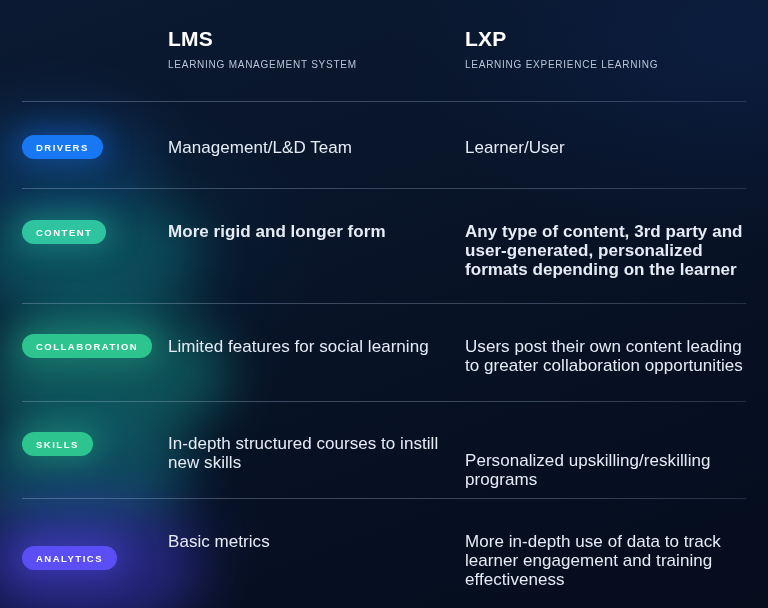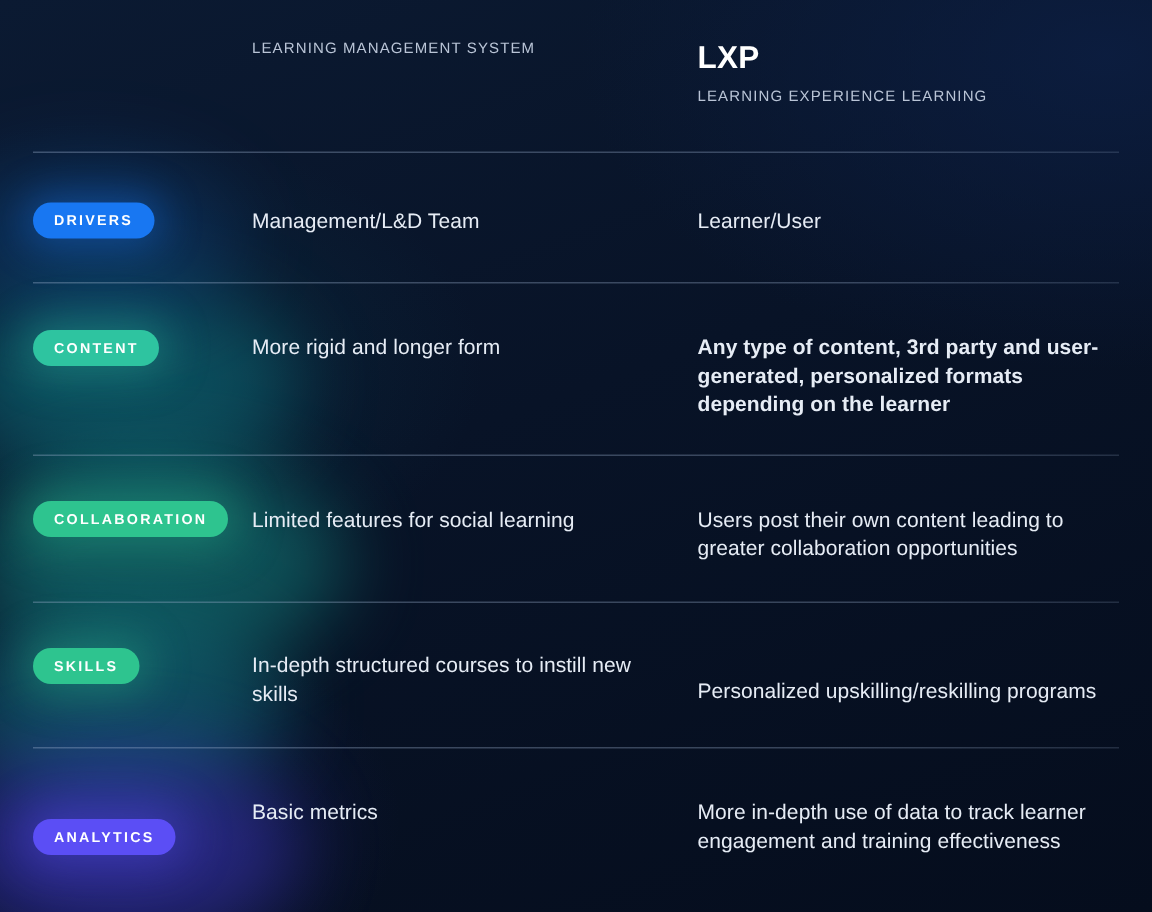--- a/index.html
+++ b/index.html
@@ -86,21 +86,21 @@
     font-size: 9.5px;
     font-weight: bold;
     letter-spacing: 1.5px;
     white-space: nowrap;
     box-sizing: border-box;
   }
 
   .cell {
     position: absolute;
     color: #e6ecf5;
-    font-size: 14px;
+    font-size: 17px;
     line-height: 19px;
     letter-spacing: 0.05px;
   }
   .cell.lms { left: 168px; width: 284px; }
   .cell.lxp { left: 465px; width: 282px; }
 
   
   .glow {
     position: absolute;
     border-radius: 50%;
@@ -115,39 +115,40 @@
 <div id="board">
 
   <div class="glow" style="left:-30px; top:190px; width:230px; height:130px; background:#0e6f7a;"></div>
   <div class="glow" style="left:-20px; top:305px; width:250px; height:140px; background:#14837f;"></div>
   <div class="glow" style="left:-30px; top:405px; width:220px; height:130px; background:#11707c;"></div>
   <div class="glow" style="left:-30px; top:500px; width:230px; height:130px; background:#3b35b5;"></div>
   <div class="glow" style="left:-40px; top:105px; width:200px; height:110px; background:#10427e; opacity:0.42;"></div>
 
   <div class="header">
     <div class="hcol lms">
+      <div class="htitle">LMS</div>
       <div class="hsub">LEARNING MANAGEMENT SYSTEM</div>
     </div>
     <div class="hcol lxp">
       <div class="htitle">LXP</div>
       <div class="hsub">LEARNING EXPERIENCE LEARNING</div>
     </div>
   </div>
 
   <div class="row" style="top:0;">
     <div class="divider" style="top:101px;"></div>
     <div class="badge" style="top:135px; background:#1877f2; box-shadow:0 0 26px 6px rgba(24,119,242,0.38);">DRIVERS</div>
     <div class="cell lms" style="top:138px;">Management/L&amp;D Team</div>
     <div class="cell lxp" style="top:138px;">Learner/User</div>
   </div>
 
   <div class="row" style="top:0;">
     <div class="divider" style="top:188px;"></div>
     <div class="badge" style="top:220px; background:#2ec4a0; box-shadow:0 0 28px 7px rgba(46,196,160,0.34);">CONTENT</div>
-    <div class="cell lms" style="top:222px;">More rigid and longer form</div>
+    <div class="cell lms" style="top:222px;font-weight:bold;">More rigid and longer form</div>
     <div class="cell lxp" style="top:222px;font-weight:bold;">Any type of content, 3rd party and user-generated, personalized formats depending on the learner</div>
   </div>
 
   <div class="row" style="top:0;">
     <div class="divider" style="top:303px;"></div>
     <div class="badge" style="top:334px; background:#2ec48f; box-shadow:0 0 30px 8px rgba(46,196,143,0.36);">COLLABORATION</div>
     <div class="cell lms" style="top:337px;">Limited features for social learning</div>
     <div class="cell lxp" style="top:337px;">Users post their own content leading to greater collaboration opportunities</div>
   </div>
 

